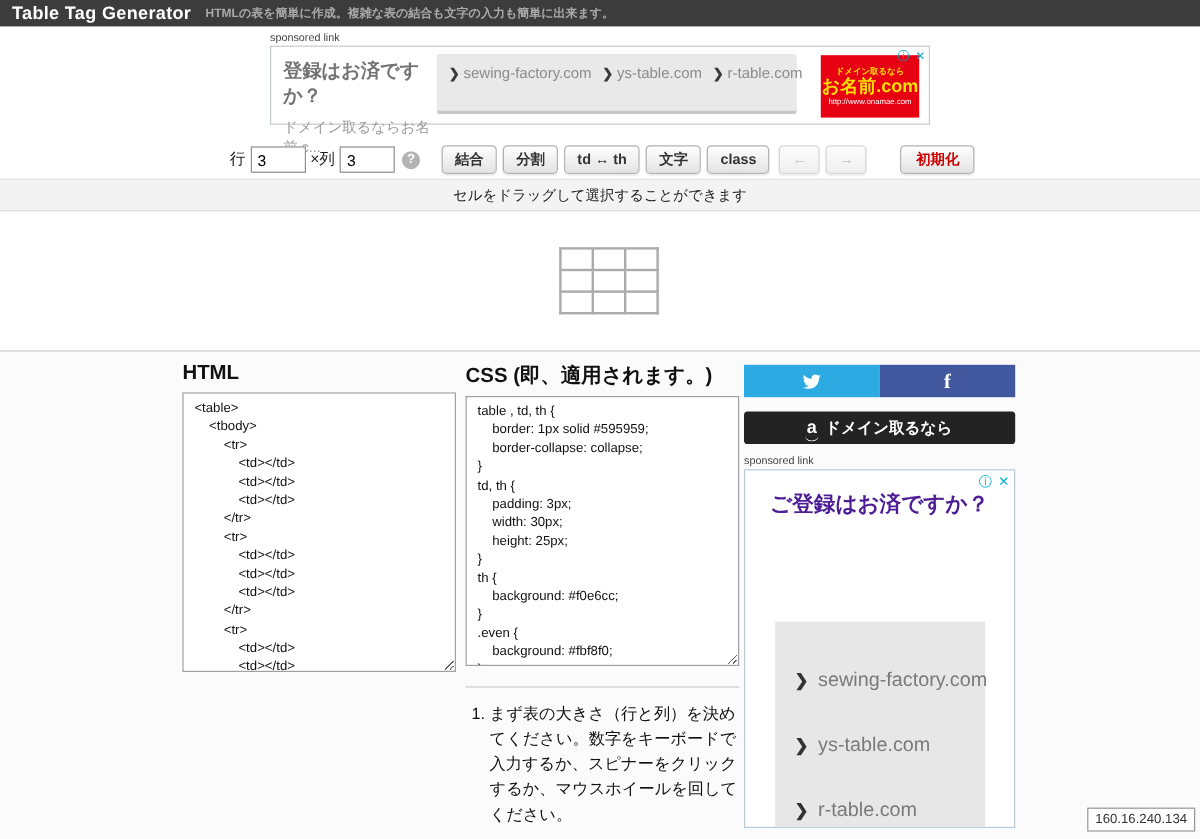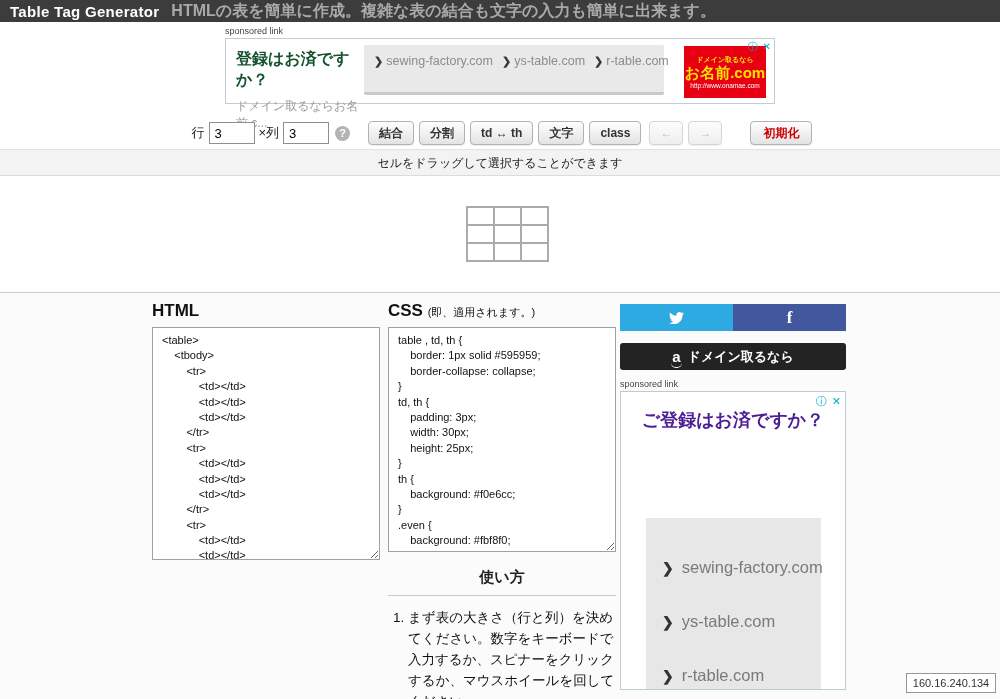--- a/index.html
+++ b/index.html
@@ -8,31 +8,31 @@
     position:relative; overflow:hidden; background:#ffffff;
     font-family:"Liberation Sans", sans-serif; color:#222;
   }
 
   
   .header {
     position:absolute; top:0; left:0; width:1000px; height:22px;
     background:#3c3c3c; display:flex; align-items:center; padding-left:10px;
   }
   .header .title { color:#fff; font-size:15px; font-weight:bold; letter-spacing:.3px; }
-  .header .subtitle { color:#a9a9a9; font-size:16px; margin-left:12px; font-weight:bold; }
+  .header .subtitle { color:#a9a9a9; font-size:10px; margin-left:12px; font-weight:bold; }
 
   
   .top-ad-area { position:absolute; left:225px; top:26px; width:550px; }
   .sponsored { font-size:9px; color:#444; }
   .ad-box {
     position:relative; margin-top:2px; height:66px; background:#fff;
     border:1px solid #c2ccd2;
   }
   .ad-left { position:absolute; left:10px; top:10px; width:130px; }
-  .ad-left .ad-headline { font-size:16px; font-weight:bold; color:#14532d; }
+  .ad-left .ad-headline { font-size:16px; font-weight:bold; color:#737373; }
   .ad-left .ad-subline { font-size:12px; color:#9b9b9b; margin-top:7px; }
   .ad-mid {
     position:absolute; left:138px; top:6px; width:300px; height:50px;
     background:#e9e9e9; border-radius:2px; border-bottom:3px solid #c9c9c9;
     display:flex; align-items:flex-start; padding:9px 10px; gap:9px;
   }
   .ad-link { font-size:12.5px; color:#8c8c8c; white-space:nowrap; cursor:pointer; }
   .ad-link .chev { color:#3a3a3a; font-weight:bold; font-size:11px; margin-right:3px; }
   .ad-banner {
     position:absolute; right:8px; top:7px; width:82px; height:52px;
@@ -92,21 +92,21 @@
   .main {
     position:absolute; top:292px; left:0; width:1000px; height:407px;
     background:#fbfbfb; border-top:1px solid #cccccc;
   }
   .col { position:absolute; top:8px; }
   .col-html { left:152px; width:228px; }
   .col-css  { left:388px; width:228px; }
   .col-side { left:620px; width:226px; top:11px; }
 
   .panel-title { font-size:17px; font-weight:600; color:#111; margin-bottom:6px; }
-  .panel-title .small-note { font-size:11px; font-weight:normal; }
+  .panel-title .small-note { font-size:17px; font-weight:bold; }
   .code-area {
     width:100%; border:1px solid #a0a0a0; background:#fff; color:#111;
     font-family:"Liberation Sans",sans-serif; font-size:11px; line-height:1.4;
     padding:5px 9px; white-space:pre; overflow:hidden; resize:both;
   }
   .code-html { height:233px; }
   .code-css  { height:225px; }
 
   .usage { margin-top:12px; }
   .usage-title { text-align:center; font-size:15px; font-weight:bold; margin-bottom:8px; }
@@ -271,21 +271,20 @@
     background: #f0e6cc;
 }
 .even {
     background: #fbf8f0;
 }
 .odd {
     background: #fefcf9;
 }</textarea>
 
     <div class="usage">
-      <div class="usage-title">使い方</div>
       <hr>
       <ol>
         <li>まず表の大きさ（行と列）を決めてください。数字をキーボードで入力するか、スピナーをクリックするか、マウスホイールを回してください。</li>
 
       </ol>
     </div>
   </div>
 
   <div class="col col-side">
     <div class="social-row">

